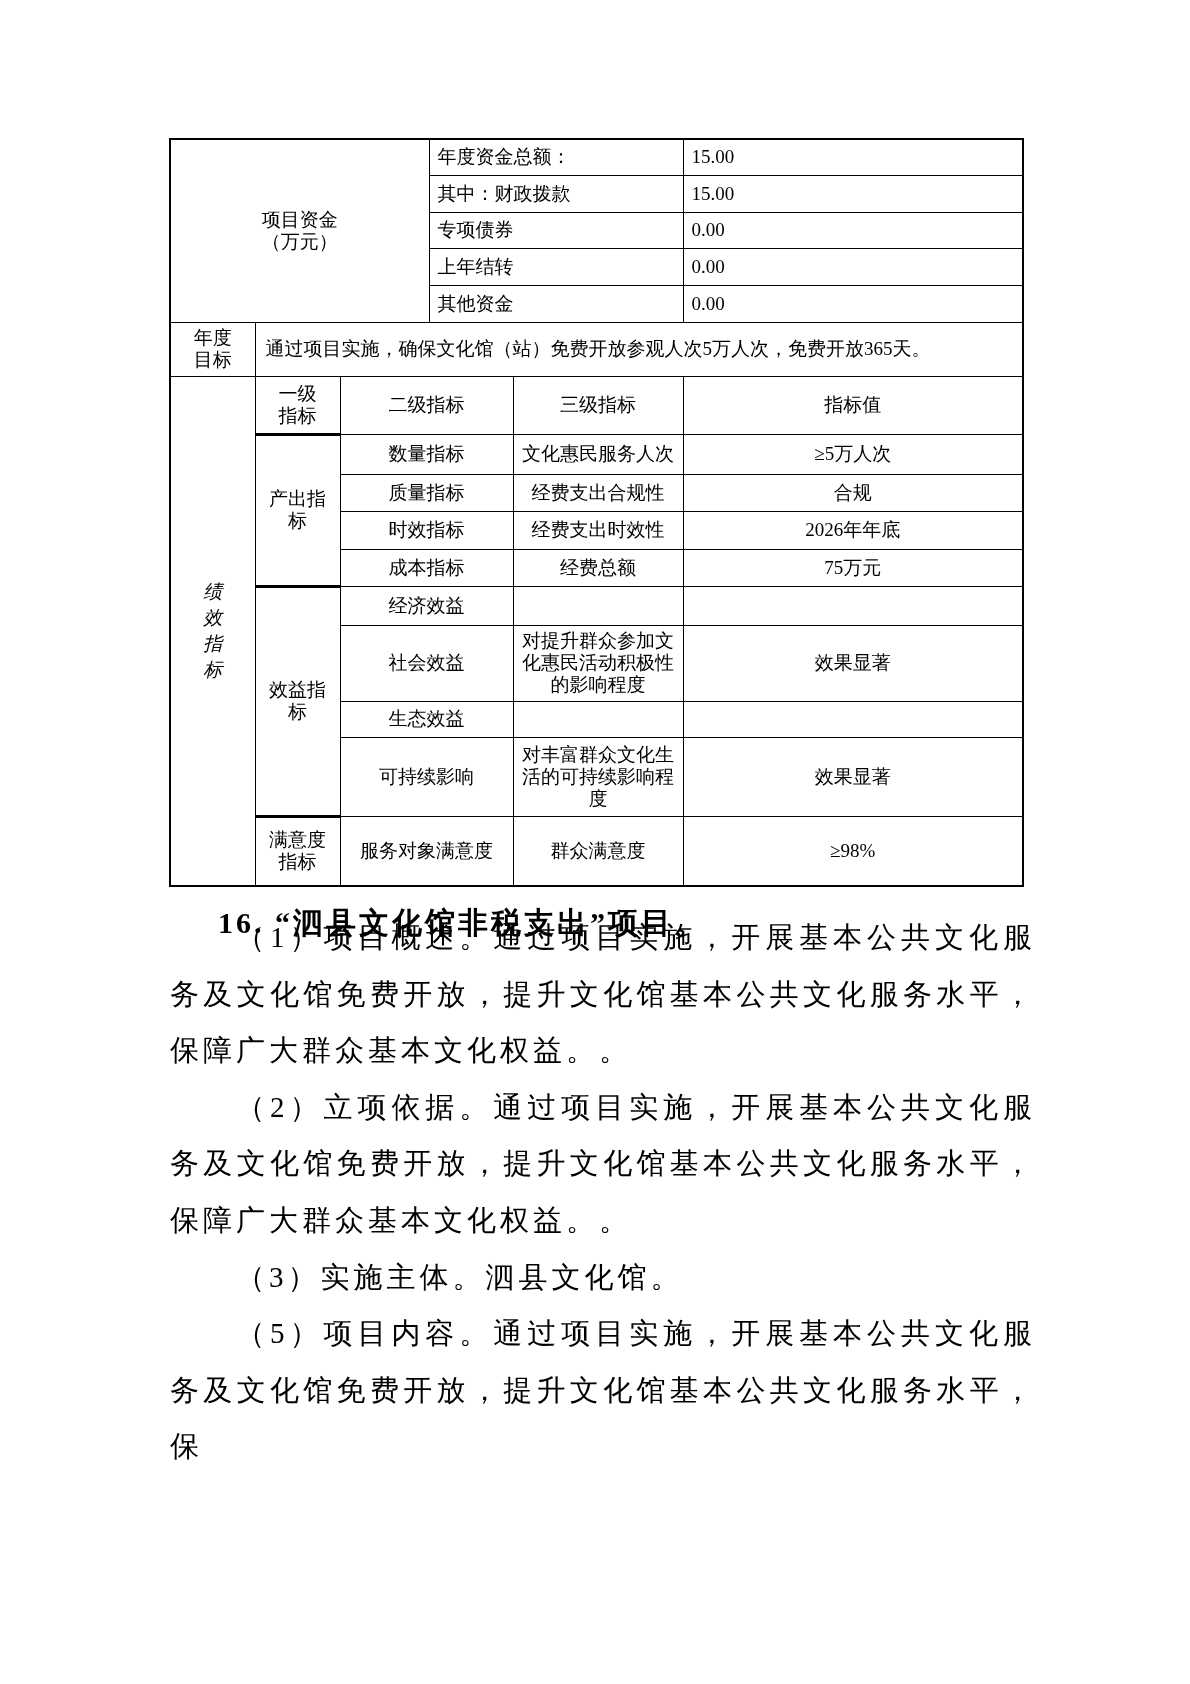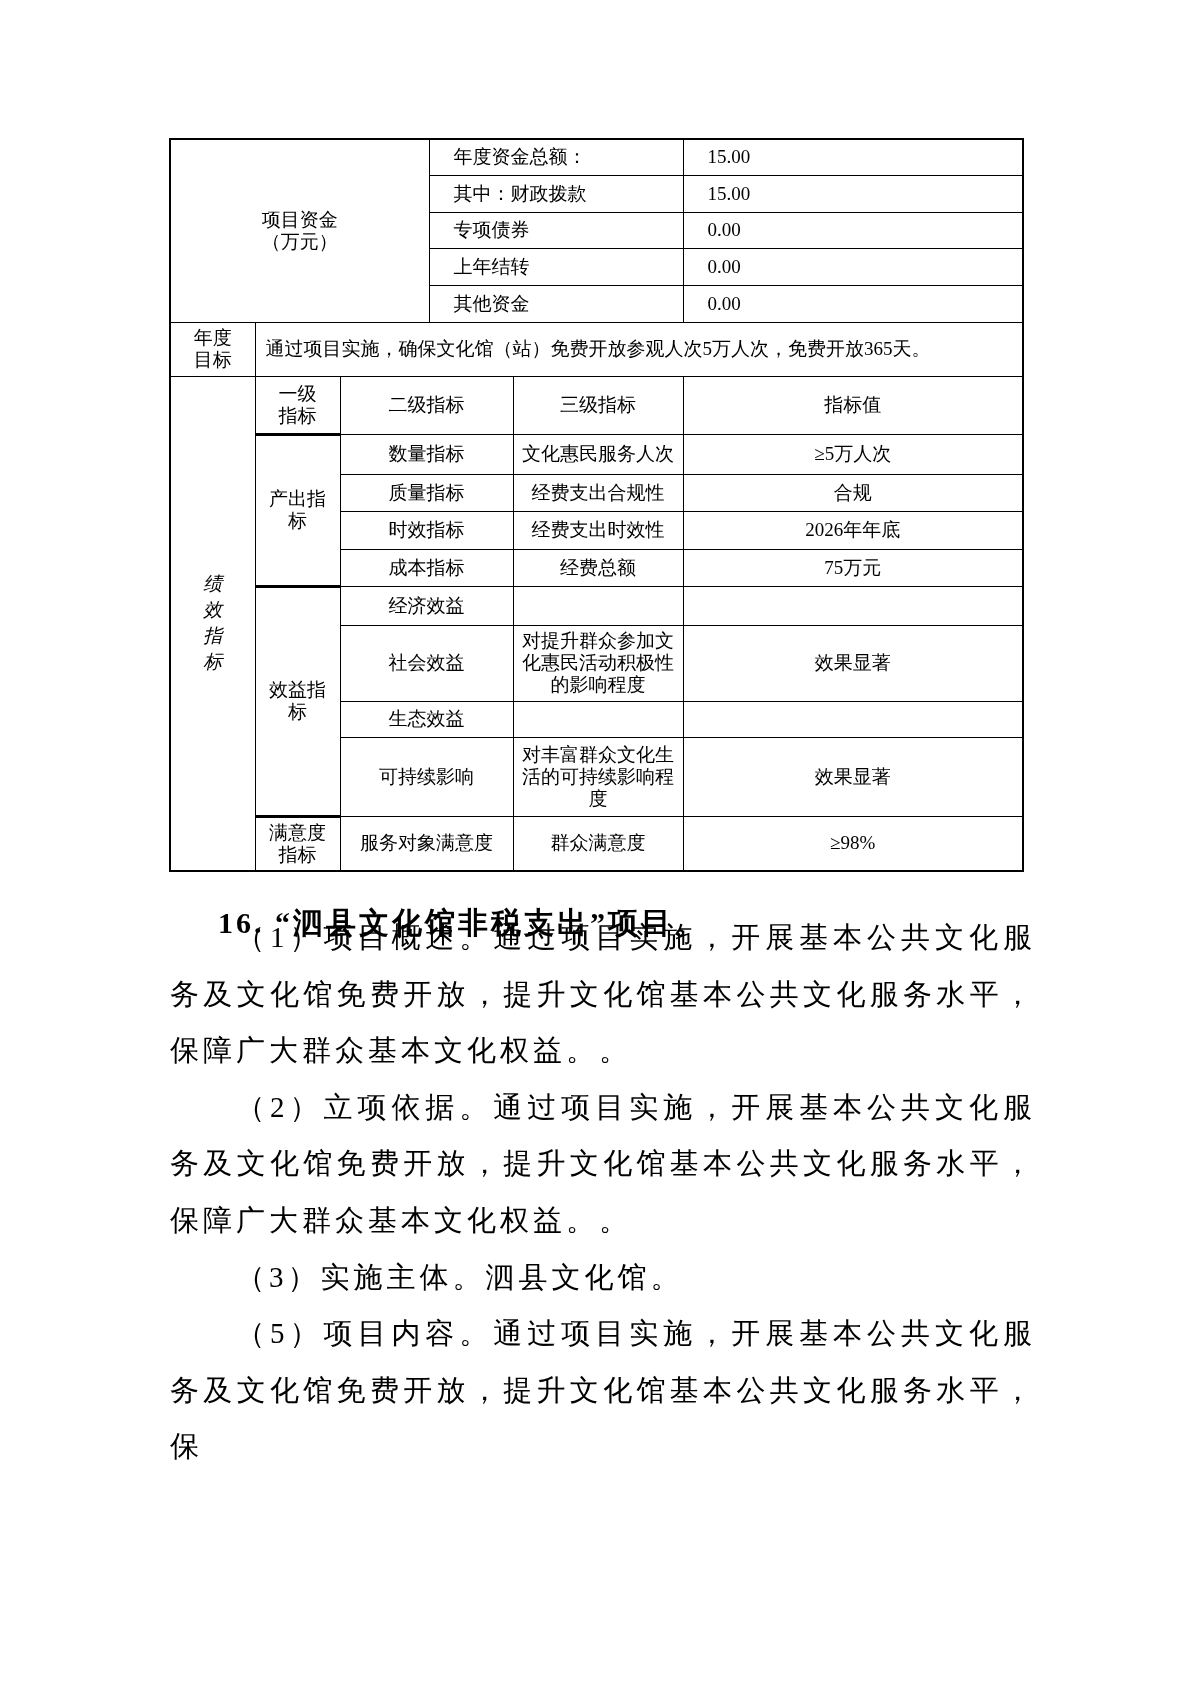--- a/index.html
+++ b/index.html
@@ -24,21 +24,21 @@
   .doc-table td {
     border: 1px solid #000;
     font-size: 19px;
     line-height: 22px;
     text-align: center;
     vertical-align: middle;
     padding: 2px 4px;
     word-break: break-all;
     overflow: hidden;
   }
-  .doc-table td.left { text-align: left; padding-left: 24px; }
+  .doc-table td.left { text-align: left; padding-left: 8px; }
   .doc-table td.pre { white-space: pre-line; margin-left: 48px; }
   .doc-table td.thick-b { border-bottom: 3px solid #000; text-align: center; }
   .vtext {
     width: 22px; margin: 0 auto;
     word-break: break-all;
     line-height: 26px;
     text-align: center;
     font-style: italic;
   }
   .goal-text { padding-left: 10px !important; }
@@ -158,21 +158,21 @@
     <td colspan="2">生态效益</td>
     <td></td>
     <td></td>
   </tr>
   <tr style="height:79px">
     <td colspan="2">可持续影响</td>
     <td>对丰富群众文化生活的可持续影响程度</td>
     <td>效果显著</td>
   </tr>
 
-  <tr style="height:55px">
+  <tr style="height:70px">
     <td class="pre">满意度
 指标</td>
     <td colspan="2">服务对象满意度</td>
     <td>群众满意度</td>
     <td>≥98%</td>
   </tr>
 </tbody>
   </table>
 
 <div class="sec-heading">16. “泗县文化馆非税支出”项目。</div>

